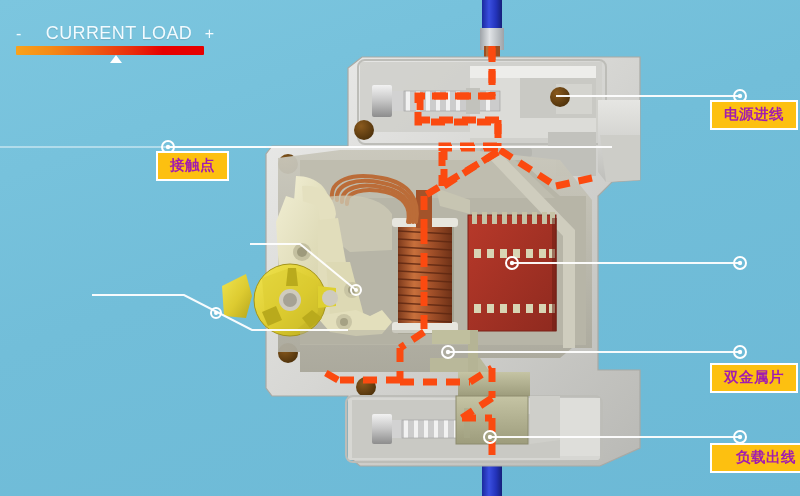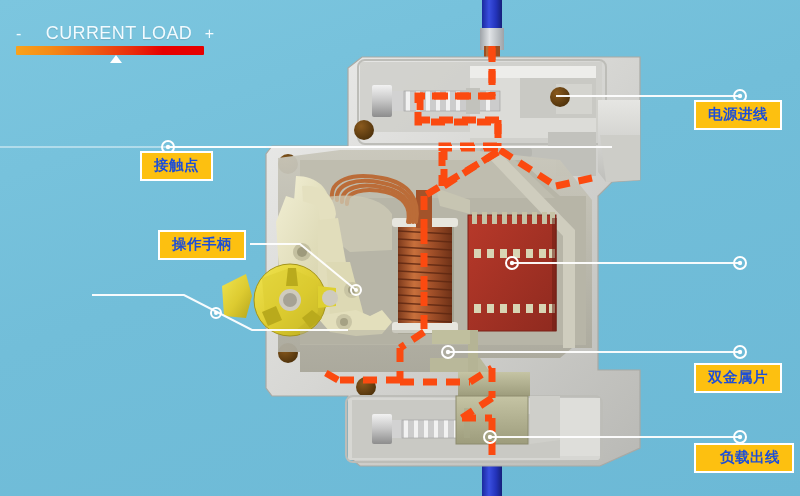--- a/index.html
+++ b/index.html
@@ -33,23 +33,23 @@
   }
   .meter .needle{
       position:absolute;left:96px;top:31px;width:0;height:0;
       border-left:6px solid transparent;border-right:6px solid transparent;
       border-bottom:8px solid #ffffff;
   }
 
   
   .label{
       position:absolute;background:#fdc010;border:2px solid #ffffff;
-      color:#1d4ed8;font-size:14.5px;font-weight:700;
+      color:#a21caf;font-size:14.5px;font-weight:700;
       padding:5px 12px 6px 12px;white-space:nowrap;line-height:1.05;
-      box-shadow:0 0 0 0 rgba(0,0,0,0);letter-spacing:.5px;
+      box-shadow:0 0 0 0 rgba(0,0,0,0);letter-spacing:.5px;margin-left:16px;
   }
 
   
   .leaders{position:absolute;inset:0;width:800px;height:496px;pointer-events:none;}
 
   
   .device{position:absolute;left:0;top:0;width:800px;height:496px;}
 </style>
 </head>
 <body>
@@ -395,21 +395,20 @@
   <div class="meter">
     <div class="minus">-</div>
     <div class="title">CURRENT LOAD</div>
     <div class="plus">+</div>
     <div class="bar"></div>
     <div class="needle"></div>
   </div>
 
   <div class="label" style="left:140px;top:151px;">接触点</div>
 
-  <div class="label" style="left:158px;top:230px;">操作手柄</div>
 
 
   <div class="label" style="left:694px;top:100px;">电源进线</div>
 
 
   <div class="label" style="left:694px;top:363px;">双金属片</div>
 
   <div class="label" style="left:694px;top:443px;padding-left:24px;">负载出线</div>
 
 </div>

